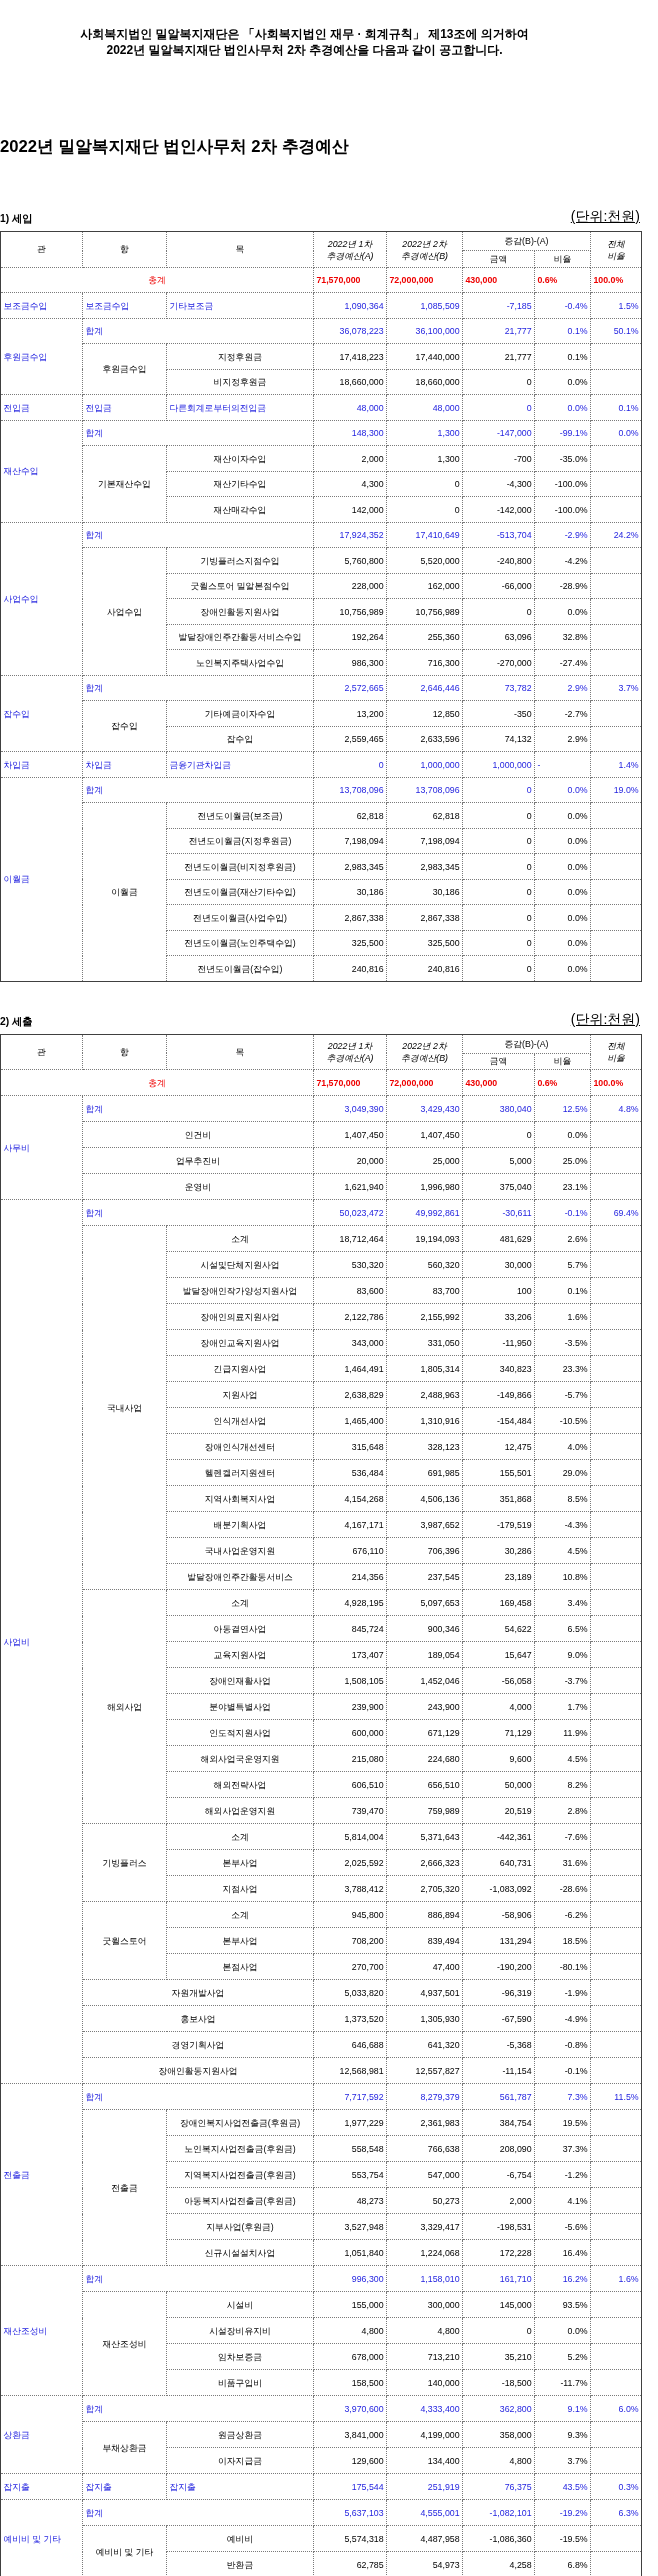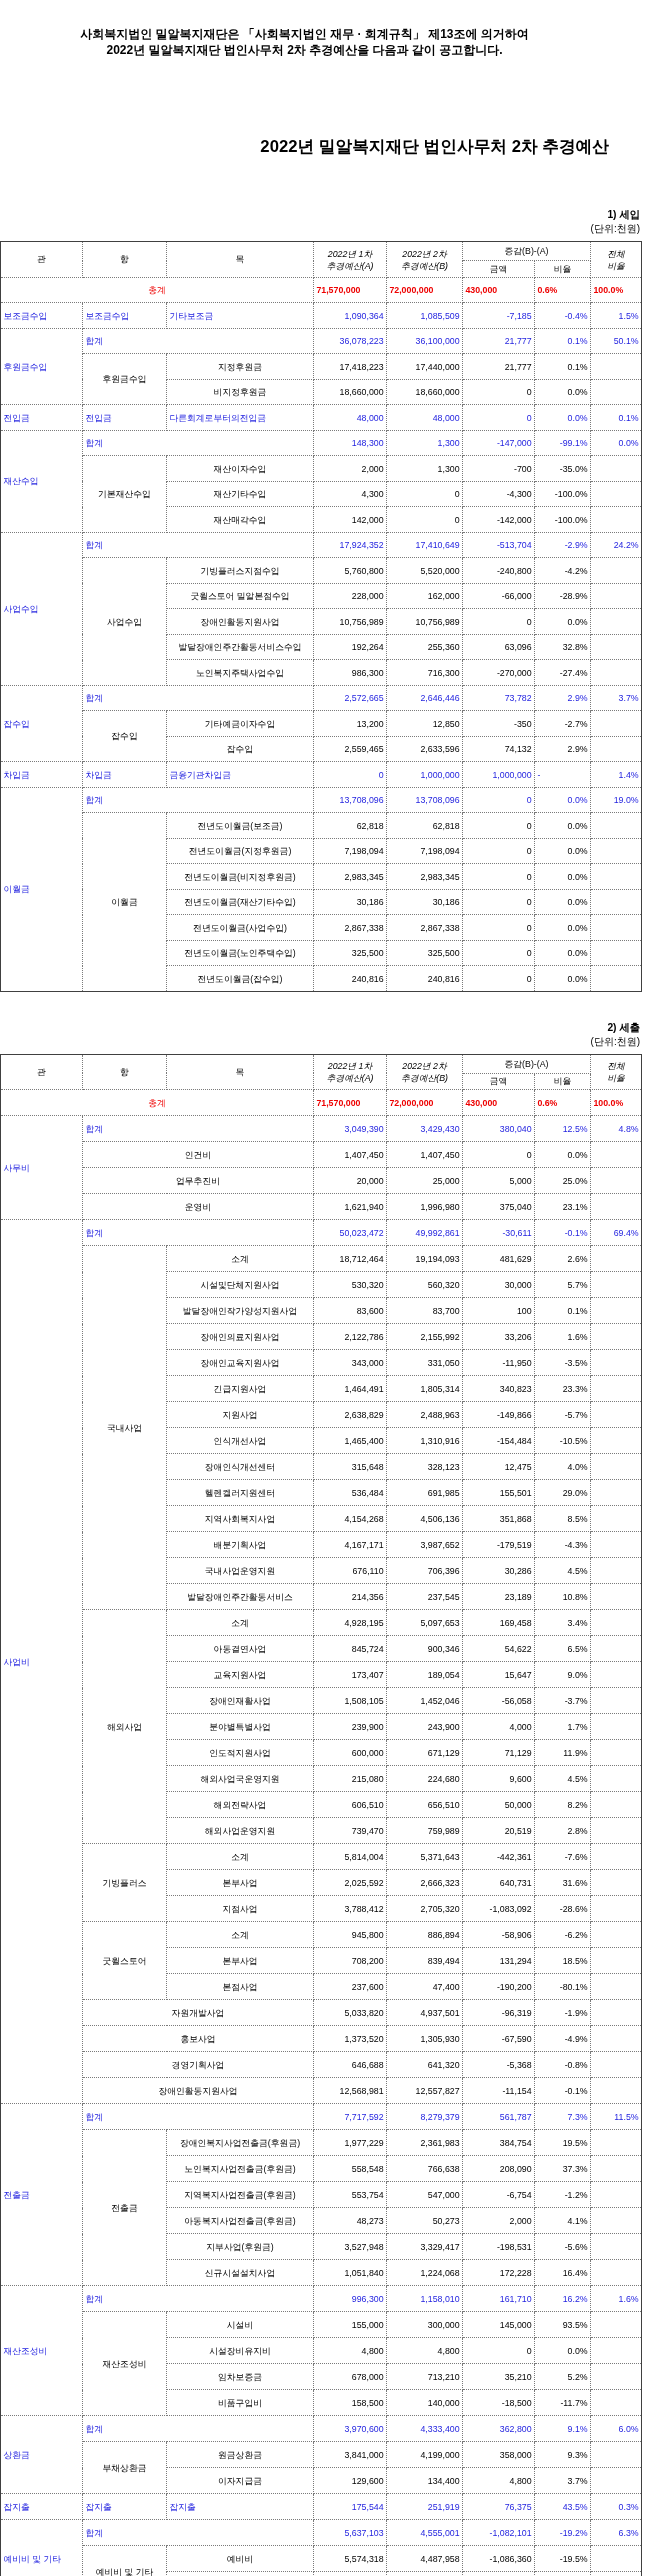--- a/index.html
+++ b/index.html
@@ -1,24 +1,24 @@
 <!DOCTYPE html>
 <html style="font-size:12.7px"><head>
 <meta charset="utf-8">
 <style>
   html,body{margin:0;padding:0;background:#ffffff;}
   body{width:659px;height:2576px;font-family:"Liberation Sans","DejaVu Sans",sans-serif;color:#000;}
   .page{width:609px;margin-top:20px;}
   .notice{padding-top:6.4px;text-align:center;font-weight:bold;font-size:12px;line-height:16px;}
-  .main-title{margin:78px 0 0 0;text-align:right;font-weight:bold;font-size:16.7px;line-height:21px;}
-  .section-head{width:640px;margin:0 auto 4.8px auto;display:flex;justify-content:space-between;align-items:flex-end;flex-direction:column;}
+  .main-title{margin:78px 0 0 0;text-align:left;font-weight:bold;font-size:16.7px;line-height:21px;}
+  .section-head{width:640px;margin:0 auto 4.8px auto;display:flex;justify-content:space-between;align-items:flex-end;}
   .section-head.first{margin-top:51px;}
-  .section-head.second{margin-top:29px;justify-content:flex-end;}
+  .section-head.second{margin-top:29px;}
   .sec-label{font-weight:bold;font-size:10.3px;}
-  .unit{font-size:10px;}
+  .unit{font-size:14px;text-decoration:underline;}
   table.budget{width:641px;margin:0 auto;border-collapse:collapse;table-layout:fixed;border:1.6px solid #404040;font-size:8.8px;background:#fff;}
   table.budget th,table.budget td{border:0.8px dotted #7a7a7a;padding:0 2.4px;overflow:hidden;white-space:nowrap;line-height:1.15;}
   thead th{font-weight:normal;text-align:center;}
   thead tr.h1{height:19px;}
   thead tr.h2{height:16.7px;}
   tbody tr{height:25.5px;}
   table.t2 tbody tr{height:26px;}
   .l{display:block;line-height:12px;font-style:italic;}
   td.c{text-align:center;}
   td.r{text-align:right;padding-right:6.4px;}
@@ -637,21 +637,21 @@
         <tr>
           <td class="c">본부사업</td>
           <td class="r">708,200</td>
           <td class="r">839,494</td>
           <td class="r">131,294</td>
           <td class="r">18.5%</td>
           <td class="c"></td>
         </tr>
         <tr>
           <td class="c">본점사업</td>
-          <td class="r">237,600</td>
+          <td class="r">270,700</td>
           <td class="r">47,400</td>
           <td class="r">-190,200</td>
           <td class="r">-80.1%</td>
           <td class="c"></td>
         </tr>
         <tr>
           <td class="c" colspan="2">자원개발사업</td>
           <td class="r">5,033,820</td>
           <td class="r">4,937,501</td>
           <td class="r">-96,319</td>

